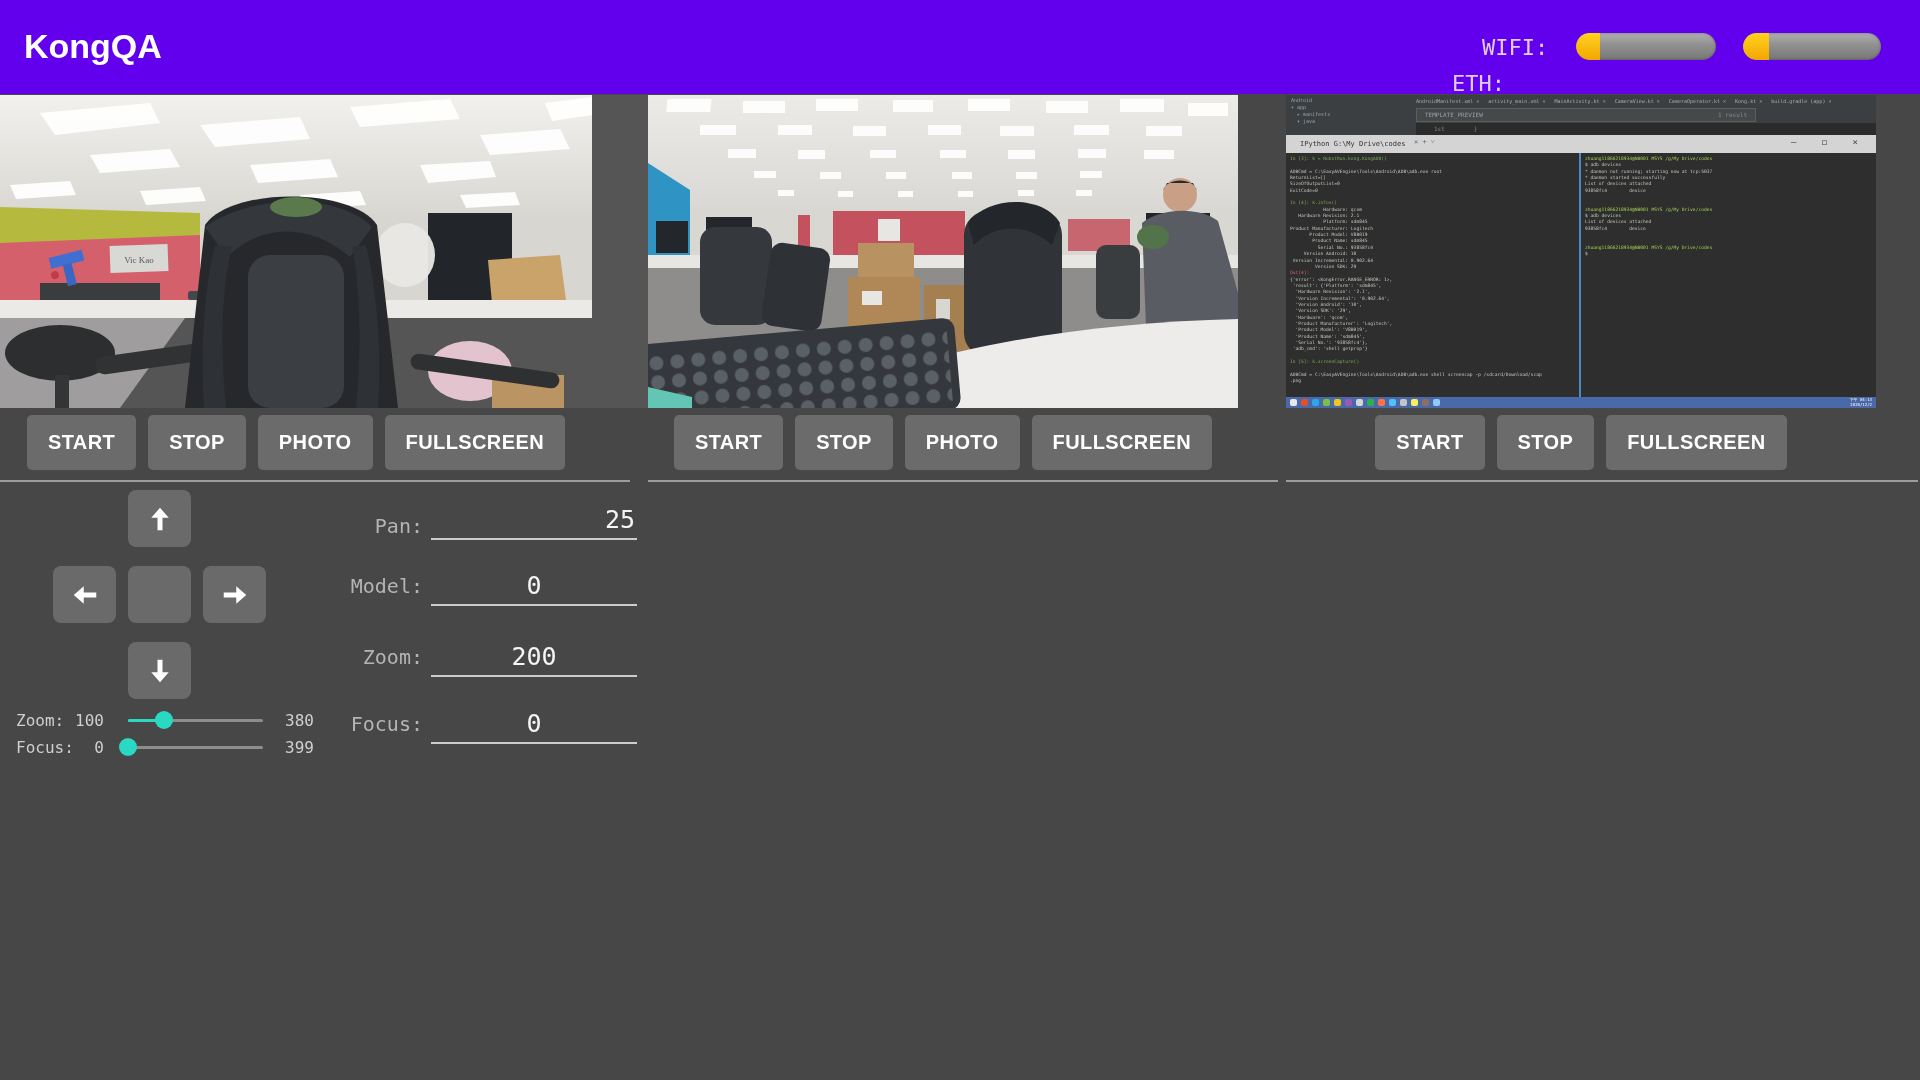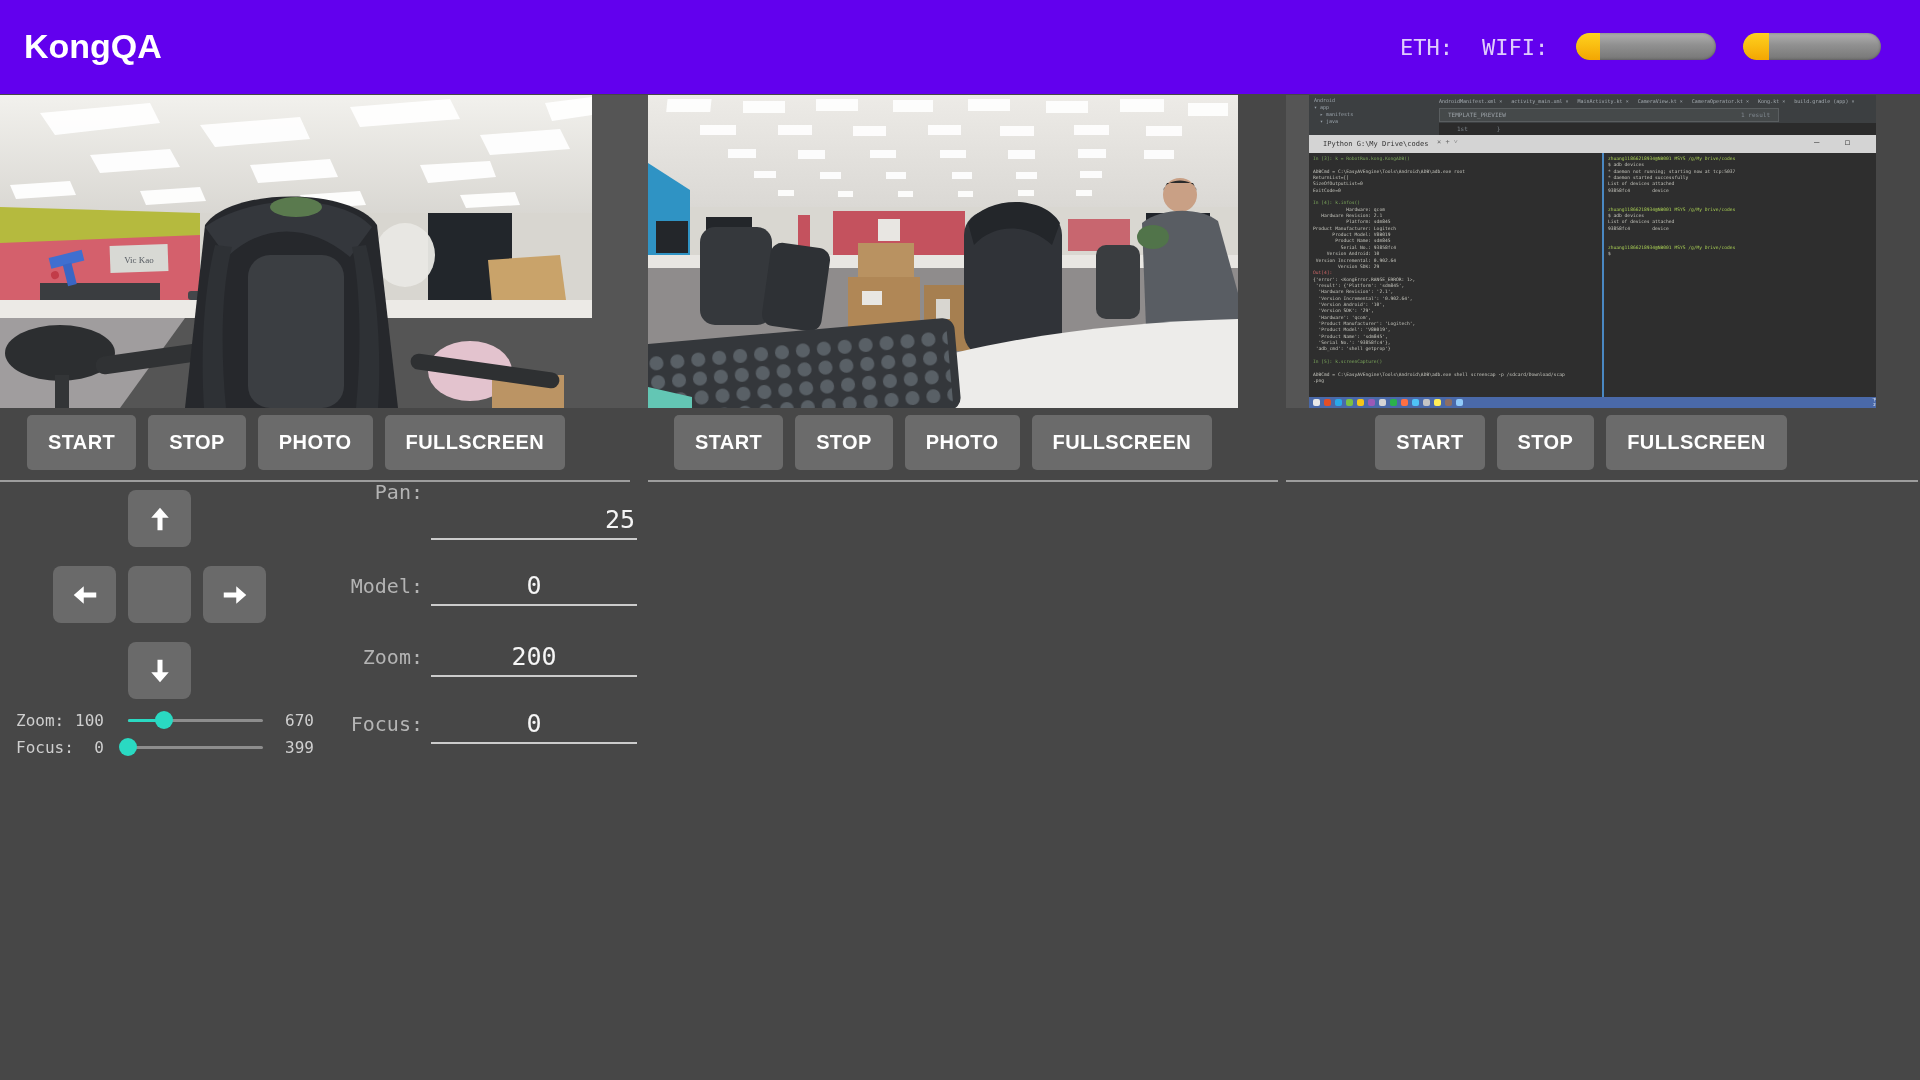--- a/index.html
+++ b/index.html
@@ -3,21 +3,21 @@
 <meta charset="utf-8">
 <style>
   html,body{margin:0;padding:0;}
   body{width:1920px;height:1080px;background:#474747;overflow:hidden;position:relative;
        font-family:"Liberation Sans",sans-serif;}
 
   
   #header{position:absolute;left:0;top:0;width:1920px;height:94px;background:#6200EE;}
   #app-title{position:absolute;left:24px;top:26px;font:700 34px/40px "Liberation Sans",sans-serif;color:#fff;}
   .netlabel{position:absolute;top:36px;font:22px/24px "DejaVu Sans Mono",monospace;color:rgba(255,255,255,.8);}
-  #eth-label{left:1400px;} #wifi-label{left:1482px;}
+  #eth-label{left:1452px;margin-top:36px;} #wifi-label{left:1482px;}
   .pbar{position:absolute;top:33px;height:27px;border-radius:14px;overflow:hidden;
         background:linear-gradient(180deg,#b0b0b0,#909090 45%,#767676);box-shadow:inset 0 0 3px rgba(0,0,0,.35);}
   #eth-progress{left:1576px;width:140px;} #wifi-progress{left:1743px;width:138px;}
   .pbar .fill{height:100%;background:linear-gradient(180deg,#ffd21f,#f3a602);border-radius:14px 0 0 14px;}
 
   
   .col{position:absolute;top:95px;height:985px;}
   #col1{left:0;width:632px;} #col2{left:648px;width:630px;} #col3{left:1286px;width:632px;}
   .video{position:absolute;left:0;top:0;height:313px;overflow:hidden;background:#555;}
   #col1 .video{width:696px;} #col2 .video,#col3 .video{width:590px;}
@@ -44,28 +44,28 @@
   .strack{position:absolute;left:128px;top:8px;width:135px;height:3px;background:#8d8d8d;border-radius:2px;}
   .sfill{height:3px;background:#2ad9c2;border-radius:2px;}
   .sthumb{position:absolute;top:-8px;width:18px;height:18px;margin-left:-9px;border-radius:50%;background:#2ad9c2;}
   .smax{position:absolute;left:285px;top:2px;}
 
   .flabel{position:absolute;width:150px;left:273px;text-align:right;
           font:20px/26px "DejaVu Sans Mono",monospace;color:#b4b4b4;}
   .finput{position:absolute;left:431px;width:202px;height:36px;background:transparent;border:none;outline:none;
           border-bottom:2px solid #cccccc;color:#f5f5f5;text-align:center;
           font:25px/34px "DejaVu Sans Mono",monospace;}
-  #pan-label{top:479px;} #pan-input{top:500px;text-align:right;}
+  #pan-label{top:513px;} #pan-input{top:500px;text-align:right;}
   #tilt-label{top:573px;} #tilt-input{top:566px;}
   #zoomf-label{top:644px;} #zoomf-input{top:637px;}
   #focusf-label{top:711px;} #focusf-input{top:704px;}
 
   
   #cam3-screen{position:relative;width:590px;height:313px;background:#c4b5fd;
-               font-family:"DejaVu Sans Mono",monospace;margin-left:23px;}
+               font-family:"DejaVu Sans Mono",monospace;}
   #ide-bar{position:absolute;left:0;top:0;width:590px;height:40px;background:#3c3f41;}
   #ide-proj{position:absolute;left:2px;top:2px;width:124px;height:36px;color:#9aa3ab;font-size:5px;line-height:7px;white-space:pre;overflow:hidden;}
   #ide-tabs{position:absolute;left:130px;top:2px;width:456px;height:10px;color:#a6adb3;font-size:5px;line-height:9px;white-space:pre;overflow:hidden;}
   #ide-search{position:absolute;left:130px;top:13px;width:330px;height:12px;background:#45494a;border:1px solid #5a5e60;
               color:#9aa0a6;font-size:6px;line-height:12px;padding-left:8px;}
   #ide-search .res{position:absolute;right:8px;top:0;color:#808890;}
   #ide-code{position:absolute;left:130px;top:28px;width:456px;height:12px;background:#2b2b2b;color:#7a8288;font-size:6px;line-height:12px;padding-left:18px;white-space:pre;}
   #py-titlebar{position:absolute;left:0;top:40px;width:590px;height:18px;background:#d4d4d4;}
   #py-title{position:absolute;left:14px;top:3px;font-size:7px;line-height:12px;color:#333;}
   #py-tab-close{position:absolute;left:128px;top:3px;font-size:7px;color:#666;}
@@ -409,21 +409,21 @@
   </button>
 </div>
 
 <div id="zoom-slider-row" class="srow">
   <span class="slabel">Zoom:</span>
   <span class="smin">100</span>
   <div class="strack">
     <div class="sfill" style="width: 26.3158%;"></div>
       <div class="sthumb" style="left: 26.3158%;"></div>
   </div>
-  <span class="smax">670</span>
+  <span class="smax">380</span>
 </div>
 
 <div id="focus-slider-row" class="srow">
   <span class="slabel">Focus:</span>
   <span class="smin">0</span>
   <div class="strack">
     <div class="sfill" style="width: 0%;"></div>
       <div class="sthumb" style="left: 0%;"></div>
   </div>
   <span class="smax">399</span>

